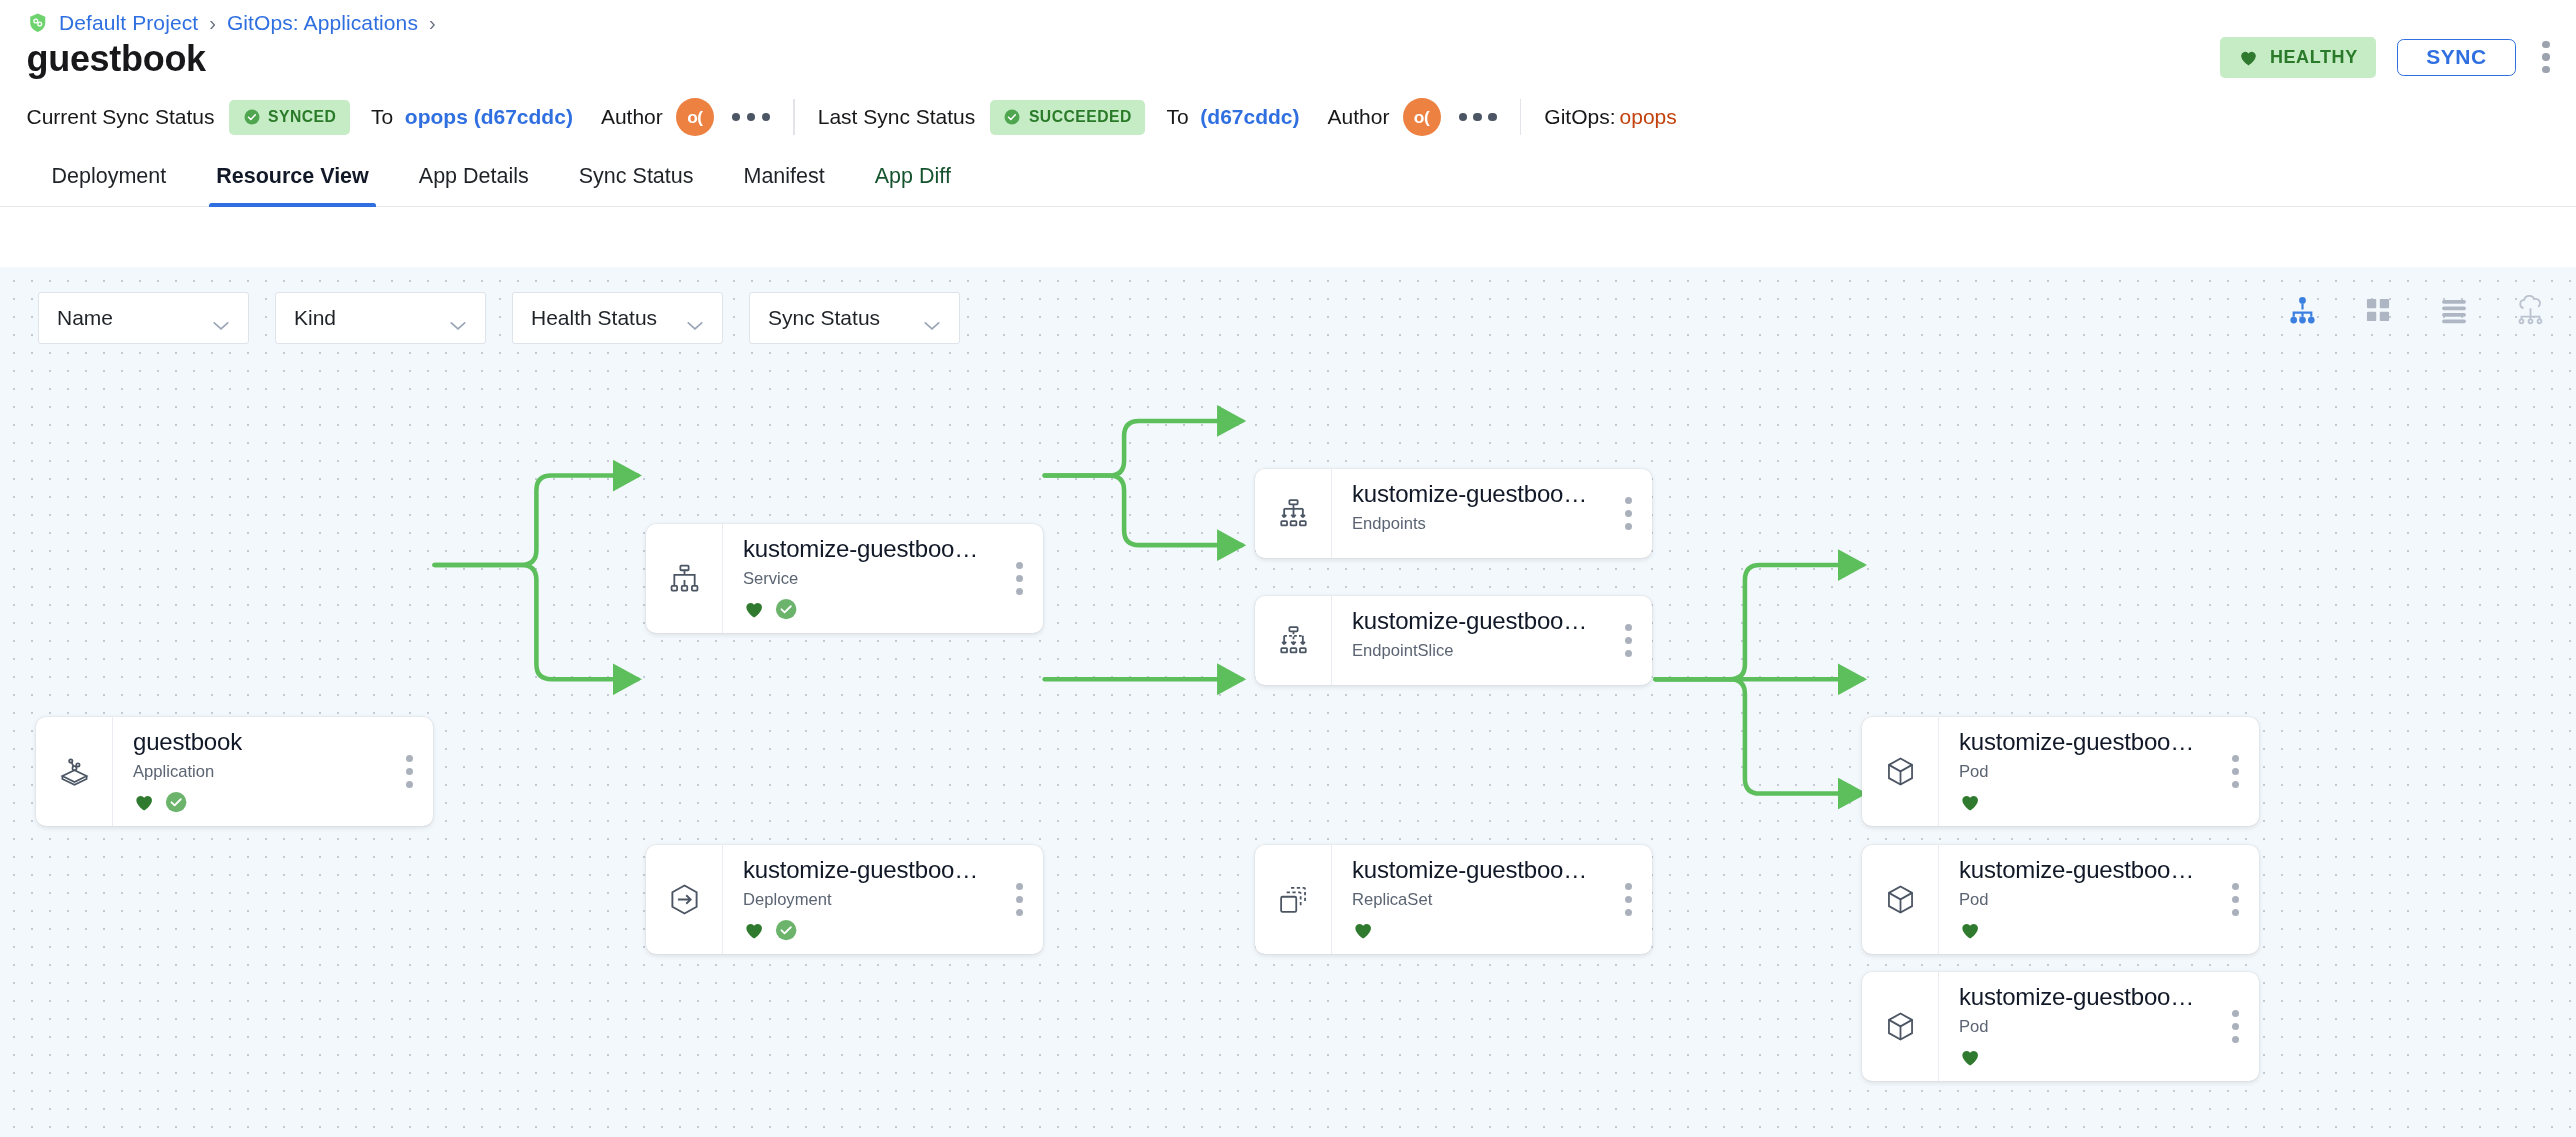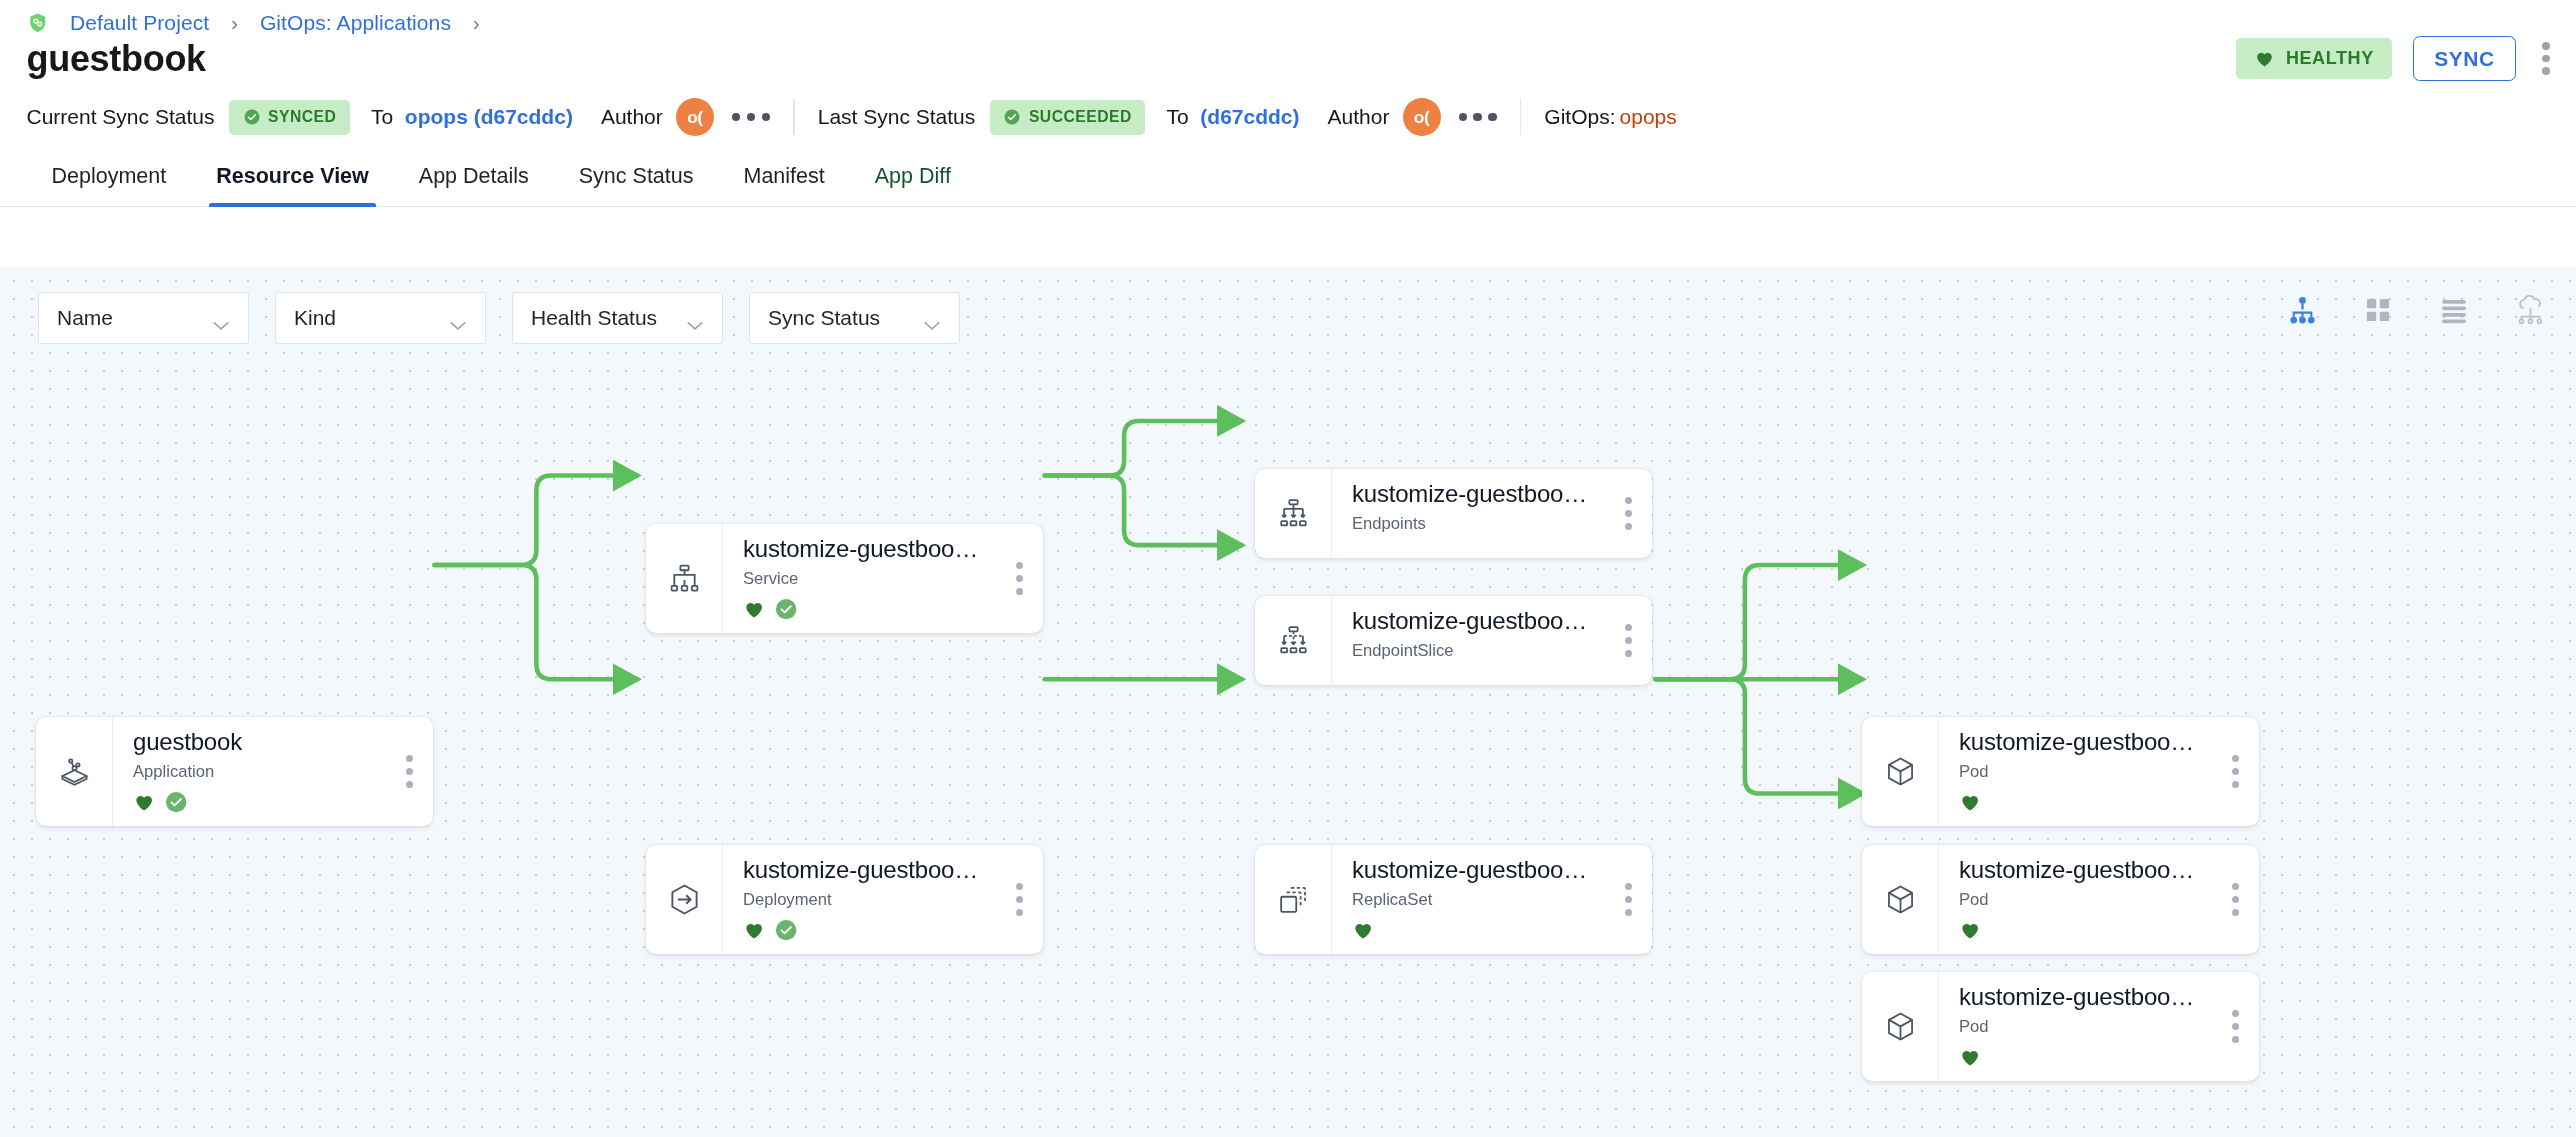--- a/index.html
+++ b/index.html
@@ -6,36 +6,36 @@
   html, body {
     width: 2576px; height: 1137px;
     font-family: "Liberation Sans", sans-serif;
     background: #ffffff;
     overflow: hidden;
   }
   .app { position: relative; width: 2576px; height: 1137px; background:#fff; }
 
   
   .header { position:relative; background:#fff; padding: 0 26.5px; }
-  .breadcrumb { display:flex; align-items:center; gap:22px; padding-top:18px; height:28px; }
+  .breadcrumb { display:flex; align-items:center; gap:11px; padding-top:18px; height:28px; }
   .proj-icon { width:21.5px; height:21.5px; display:inline-block; }
   .crumb-link { color:#2f6fe0; font-size:21px; letter-spacing:0.1px; text-decoration:none; }
   .crumb-sep { color:#6b7280; font-size:20px; line-height:1; }
   .page-title { font-size:36px; font-weight:bold; color:#18181b; margin-top:10px; letter-spacing:-0.3px; }
 
   .header-right { position:absolute; top:36px; right:21.5px; display:flex; align-items:center; gap:21.5px; }
   .badge-healthy {
     display:flex; align-items:center; gap:10.8px;
     background:#c6ecc6; color:#2a7a2a; border-radius:5px;
     padding:0 18px; height:41px; font-size:18px; font-weight:bold; letter-spacing:0.6px;
   }
   .heart-big { width:21px; height:21px; color:#2f7a2f; display:inline-block; }
   .sync-btn {
     border:1.7px solid #2f6fe0; color:#2f6fe0; background:#fff; border-radius:6.6px;
-    height:45px; padding:0 20px; font-size:21px; font-weight:bold; letter-spacing:0.5px;
+    height:37px; padding:0 28px; font-size:21px; font-weight:bold; letter-spacing:0.5px;
     font-family:"Liberation Sans", sans-serif; cursor:pointer;
   }
   .kebab-v { display:flex; flex-direction:column; gap:5px; padding:5px; cursor:pointer; }
   .kebab-v i { width:7.4px; height:7.4px; border-radius:50%; background:#9ca3af; display:block; }
 
   
   .status-row {
     display:flex; align-items:center; gap:0; padding: 18px 26.5px 16.6px 26.5px;
     font-size:21px; color:#1f2328; white-space:nowrap;
   }

